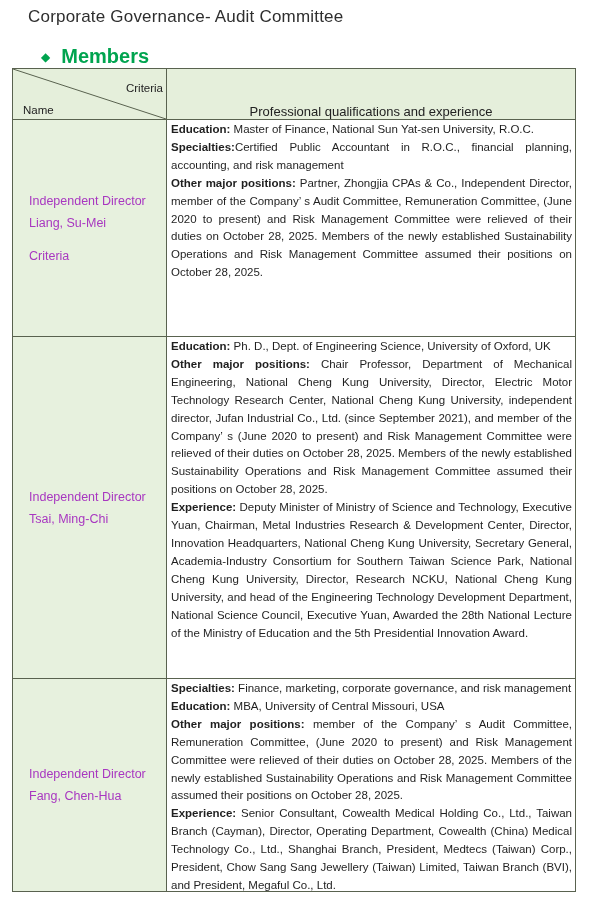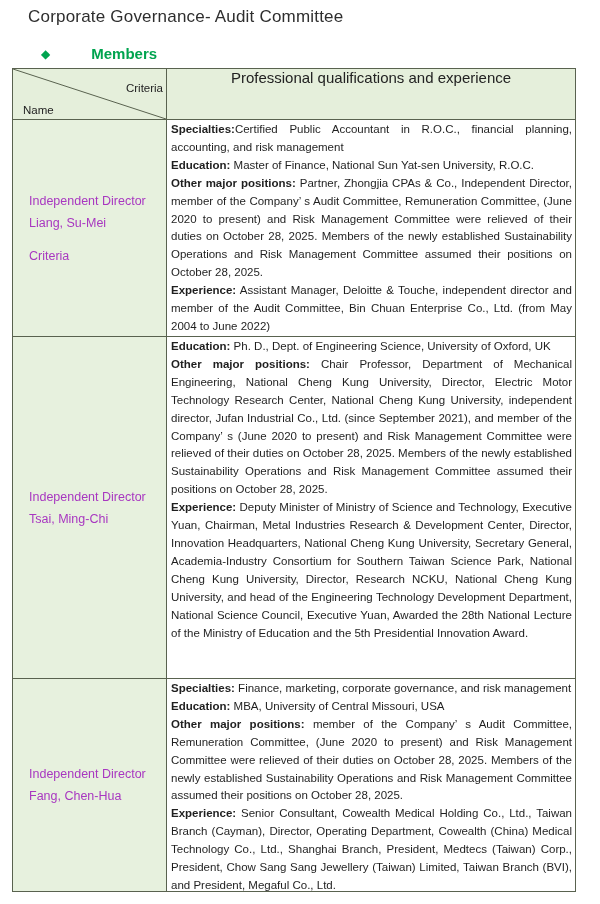--- a/index.html
+++ b/index.html
@@ -9,42 +9,42 @@
   .page-title{
     position:absolute; left:28px; top:7px;
     font-size:17px; letter-spacing:.2px; color:#2e2e2e;
   }
 
   .members-heading{
     position:absolute; left:41px; top:45px;
     display:flex; align-items:center; gap:11px;
   }
   .diamond-icon{ color:#00a44f; font-size:12px; line-height:1; }
-  .members-label{ color:#00a44f; font-size:15px; font-weight:700;margin-left:30px; }
+  .members-label{ color:#00a44f; font-size:20px; font-weight:700; }
 
   .gov-table{
     position:absolute; left:12px; top:68px; width:564px;
     border:1px solid #59624f;
     display:grid;
     grid-template-columns:153px 1fr;
     grid-template-rows:50px 217px 342px 213px;
     background:#ffffff;
   }
   .cell{ border-top:1px solid #59624f; overflow:hidden; }
   .cell.right{ border-left:1px solid #59624f; }
   .cell.top{ border-top:none; }
 
   
   .hdr{ background:#e5efdb; }
   .hdr-name{ position:relative; font-size:11.5px; color:#222; }
   .hdr-name svg{ position:absolute; left:0; top:0; width:100%; height:100%; }
   .hdr-criteria{ position:absolute; right:3px; top:13px; }
   .hdr-nm{ position:absolute; left:3px; bottom:3px;padding-left:7px; }
-  .hdr-qual{ display:flex; align-items:flex-start; justify-content:center;
-    font-size:15px; color:#222; }
+  .hdr-qual{ display:flex; align-items:flex-end; justify-content:center;
+    font-size:13px; color:#222; }
 
   
   .name-cell{
     background:#e7f1de;
     display:flex; flex-direction:column; justify-content:center;
     padding-left:16px;
     color:#a837c0; font-size:12.5px; line-height:22px;
   }
   .role-line{ margin-top:11px; }
 
@@ -78,24 +78,23 @@
   <div class="cell top right hdr hdr-qual">
     <span>Professional qualifications and experience</span>
   </div>
 
   <div class="cell name-cell">
     <div>Independent Director</div>
     <div>Liang, Su-Mei</div>
     <div class="role-line">Criteria</div>
   </div>
   <div class="cell right qual-cell">
+    <div class="sec"><b>Education:</b><span> Master of Finance, National Sun Yat-sen University, R.O.C.</span></div>
     <div class="sec"><b>Specialties:</b><span>Certified Public Accountant in R.O.C., financial planning, accounting, and risk management</span></div>
-    <div class="sec"><b>Education:</b><span> Master of Finance, National Sun Yat-sen University, R.O.C.</span></div>
     <div class="sec"><b>Other major positions:</b><span> Partner, Zhongjia CPAs &amp; Co., Independent Director, member of the Company’ s Audit Committee, Remuneration Committee, (June 2020 to present) and Risk Management Committee were relieved of their duties on October 28, 2025. Members of the newly established Sustainability Operations and Risk Management Committee assumed their positions on October 28, 2025.</span></div>
-    <div class="sec"><b>Experience:</b><span> Assistant Manager, Deloitte &amp; Touche, independent director and member of the Audit Committee, Bin Chuan Enterprise Co., Ltd. (from May 2004 to June 2022)</span></div>
   </div>
 
   <div class="cell name-cell">
     <div>Independent Director</div>
     <div>Tsai, Ming-Chi</div>
   </div>
   <div class="cell right qual-cell">
     <div class="sec"><b>Education:</b><span> Ph. D., Dept. of Engineering Science, University of Oxford, UK</span></div>
     <div class="sec"><b>Other major positions:</b><span> Chair Professor, Department of Mechanical Engineering, National Cheng Kung University, Director, Electric Motor Technology Research Center, National Cheng Kung University, independent director, Jufan Industrial Co., Ltd. (since September 2021), and member of the Company’ s (June 2020 to present) and Risk Management Committee were relieved of their duties on October 28, 2025. Members of the newly established Sustainability Operations and Risk Management Committee assumed their positions on October 28, 2025.</span></div>
     <div class="sec"><b>Experience:</b><span> Deputy Minister of Ministry of Science and Technology, Executive Yuan, Chairman, Metal Industries Research &amp; Development Center, Director, Innovation Headquarters, National Cheng Kung University, Secretary General, Academia-Industry Consortium for Southern Taiwan Science Park, National Cheng Kung University, Director, Research NCKU, National Cheng Kung University, and head of the Engineering Technology Development Department, National Science Council, Executive Yuan, Awarded the 28th National Lecture of the Ministry of Education and the 5th Presidential Innovation Award.</span></div>

